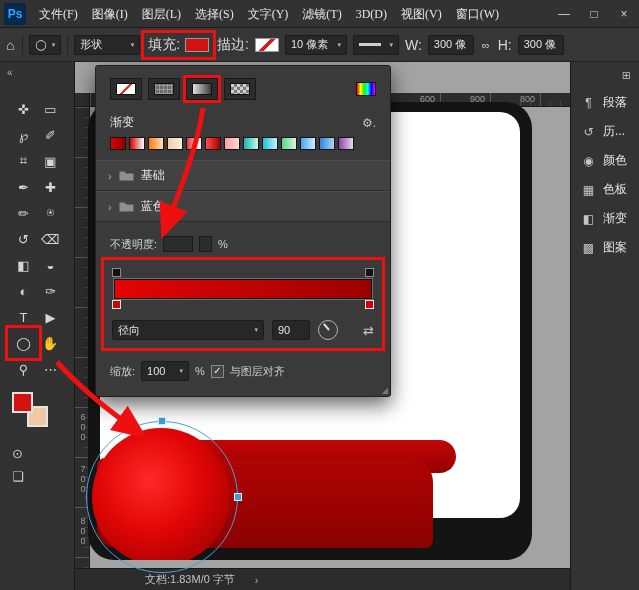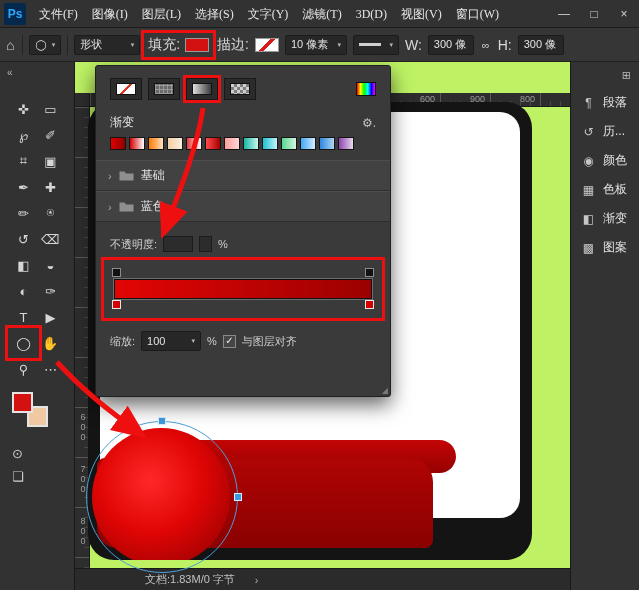--- a/index.html
+++ b/index.html
@@ -40,21 +40,21 @@
   .tools { display:grid; grid-template-columns:27px 27px; justify-content:center; margin-top:12px; }
   .tool-cell { width:27px; height:26px; display:flex; align-items:center; justify-content:center; position:relative; }
   .tglyph { color:#d6d6d6; font-size:13px; }
   .fgbg { position:relative; width:46px; height:40px; margin:10px 0 0 12px; }
   .fg-swatch { position:absolute; left:0; top:0; width:21px; height:21px; border:2px solid #e4e4e4; z-index:2; }
   .bg-swatch { position:absolute; left:15px; top:14px; width:21px; height:21px; border:2px solid #e4e4e4; }
   .dock-extra { margin:14px 0 0 12px; display:flex; flex-direction:column; gap:8px; }
   .dock-extra span { color:#cccccc; font-size:13px; }
 
   
-  .canvas { position:absolute; left:75px; top:62px; right:69px; bottom:0; background:#bef264; overflow:hidden; }
+  .canvas { position:absolute; left:75px; top:62px; right:69px; bottom:0; background:#a3a3a3; overflow:hidden; }
   .ruler-corner { position:absolute; left:0; top:31px; width:15px; height:14px; background:#2d2d2d;
                   border-right:1px solid #1a1a1a; border-bottom:1px solid #1a1a1a; }
   .ruler-top { position:absolute; left:15px; top:31px; right:0; height:14px;
       background-color:#2d2d2d; border-bottom:1px solid #1a1a1a;
       background-image:repeating-linear-gradient(90deg,#585858 0 1px,transparent 1px 50px),
                        repeating-linear-gradient(90deg,#474747 0 1px,transparent 1px 10px);
       background-size:100% 100%, 100% 5px; background-position:0 0, 0 100%;
       background-repeat:no-repeat, no-repeat; }
   .hlab { position:absolute; top:1px; font-size:9px; color:#9c9c9c; }
   .ruler-left { position:absolute; left:0; top:45px; width:15px; bottom:22px;
@@ -124,21 +124,21 @@
   .stop-col { background:#d40000; border:1px solid #e8e8e8; }
   .grad-bar { height:20px; border:1px solid #101010; box-shadow:0 0 0 1px #6e6e6e; margin:1px 2px; }
   .method-row { display:flex; align-items:center; gap:8px; margin-top:10px; }
   .method-select { width:152px; justify-content:space-between; }
   .angle-field { width:38px; }
   .dial { width:20px; height:20px; border:1.5px solid #b3b3b3; border-radius:50%; position:relative; display:inline-block; }
   .dial::after { content:""; position:absolute; left:50%; top:50%; width:2px; height:8px; background:#dedede;
                  transform-origin:top center; transform:rotate(140deg); }
   .reverse { margin-left:auto; color:#c6c6c6; font-size:13px; }
   .scale-row { display:flex; align-items:center; gap:6px; margin:13px 14px 0; color:#cfcfcf; font-size:11px; }
-  .scale-field { width:60px; justify-content:space-between; }
+  .scale-field { width:48px; justify-content:space-between; }
   .cbx { width:13px; height:13px; background:#454545; border:1px solid #8a8a8a; display:flex;
          align-items:center; justify-content:center; font-size:10px; color:#f0f0f0; line-height:1; }
   .grip { position:absolute; right:2px; bottom:1px; color:#7a7a7a; font-size:8px; }
 
   
   .annotations { position:absolute; left:0; top:0; z-index:40; pointer-events:none; }
 </style>
 </head>
 <body>
 
@@ -416,20 +416,31 @@
     <div class="grad-section red-frame rf-tight">
       <div class="stops-row">
         <span class="stop stop-op l"></span>
         <span class="stop stop-op r"></span>
       </div>
       <div class="grad-bar" style="background-image: linear-gradient(90deg, rgb(227, 5, 5), rgb(156, 0, 0));"></div>
       <div class="stops-row">
         <span class="stop stop-col l"></span>
         <span class="stop stop-col r"></span>
       </div>
+      <div class="method-row">
+        <div class="opt-field method-select">
+          <span>径向</span>
+          <span class="caret">▾</span>
+        </div>
+        <div class="opt-field angle-field">
+          <span>90</span>
+        </div>
+        <span class="dial"></span>
+        <span class="reverse">⇄</span>
+      </div>
     </div>
 
     <div class="scale-row">
       <span>缩放:</span>
       <div class="opt-field scale-field">
         <span>100</span>
         <span class="caret">▾</span>
       </div>
       <span>%</span>
       <span class="cbx">✓</span>

